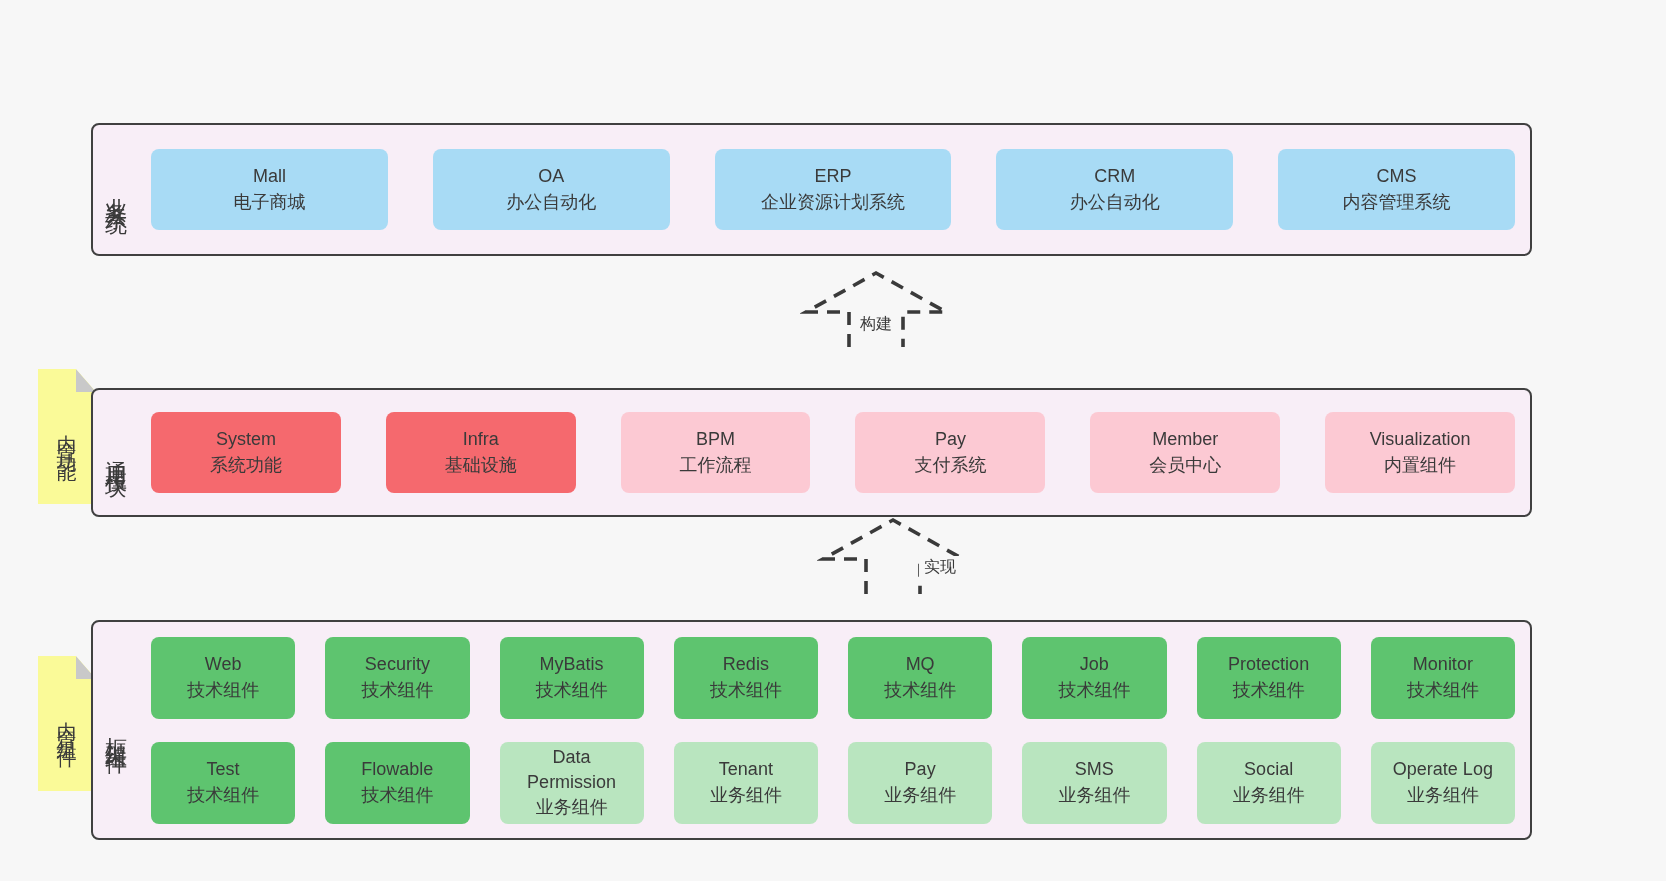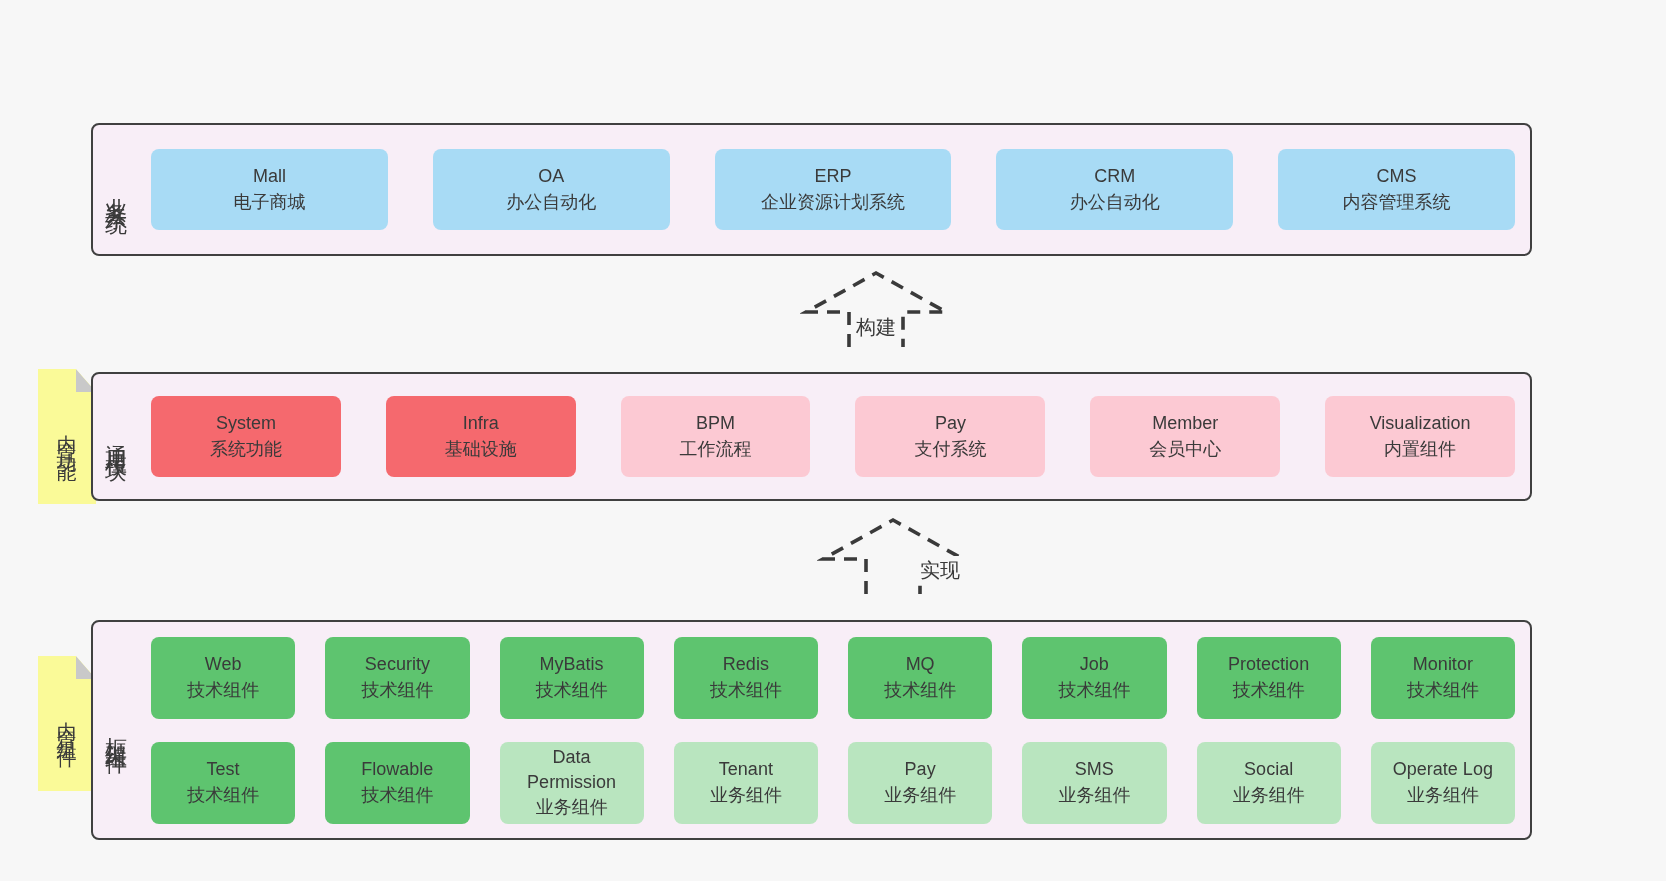--- a/index.html
+++ b/index.html
@@ -14,21 +14,21 @@
     width:1666px;height:881px;background:var(--page-bg);
     font-family:"Liberation Sans","DejaVu Sans",sans-serif;color:var(--text);
     position:relative;overflow:hidden;
   }
   .panel{
     position:absolute;left:91px;width:1441px;box-sizing:border-box;
     background:var(--panel-bg);border:2px solid var(--panel-border);
     border-radius:8px;display:flex;
   }
   .panel-1{top:123px;height:133px;}
-  .panel-2{top:372px;height:129px;}
+  .panel-2{top:388px;height:129px;}
   .panel-3{top:620px;height:220px;}
   .side-label-wrap{
     width:46px;display:flex;align-items:center;justify-content:center;flex:none;
   }
   .side-label{
     writing-mode:vertical-rl;text-orientation:upright;
     font-size:22px;letter-spacing:5px;color:var(--text);line-height:1;
   }
   .rows{
     flex:1;display:flex;flex-direction:column;justify-content:center;
@@ -62,21 +62,21 @@
     font-size:20px;letter-spacing:9px;line-height:1;color:var(--text);
   }
   .arrow{position:absolute;width:152px;height:85px;}
   .arrow-1{left:800px;top:267px;}
   .arrow-2{left:817px;top:514px;}
   .arrow path{
     fill:none;stroke:var(--text);stroke-width:3.6;stroke-dasharray:13 9;
   }
   .arrow-label{
     position:absolute;transform:translateX(-50%);
-    background:var(--page-bg);font-size:20px;color:var(--text);
+    background:var(--page-bg);font-size:16px;color:var(--text);
     padding:1px 5px;white-space:nowrap;
   }
   .arrow-label-1{left:876px;top:313px;}
   .arrow-label-2{left:940px;top:556px;text-align:right;}
 </style>
 </head>
 <body>
 
 <div class="sticky sticky-1">
   <span class="sticky-label">内置功能</span>

